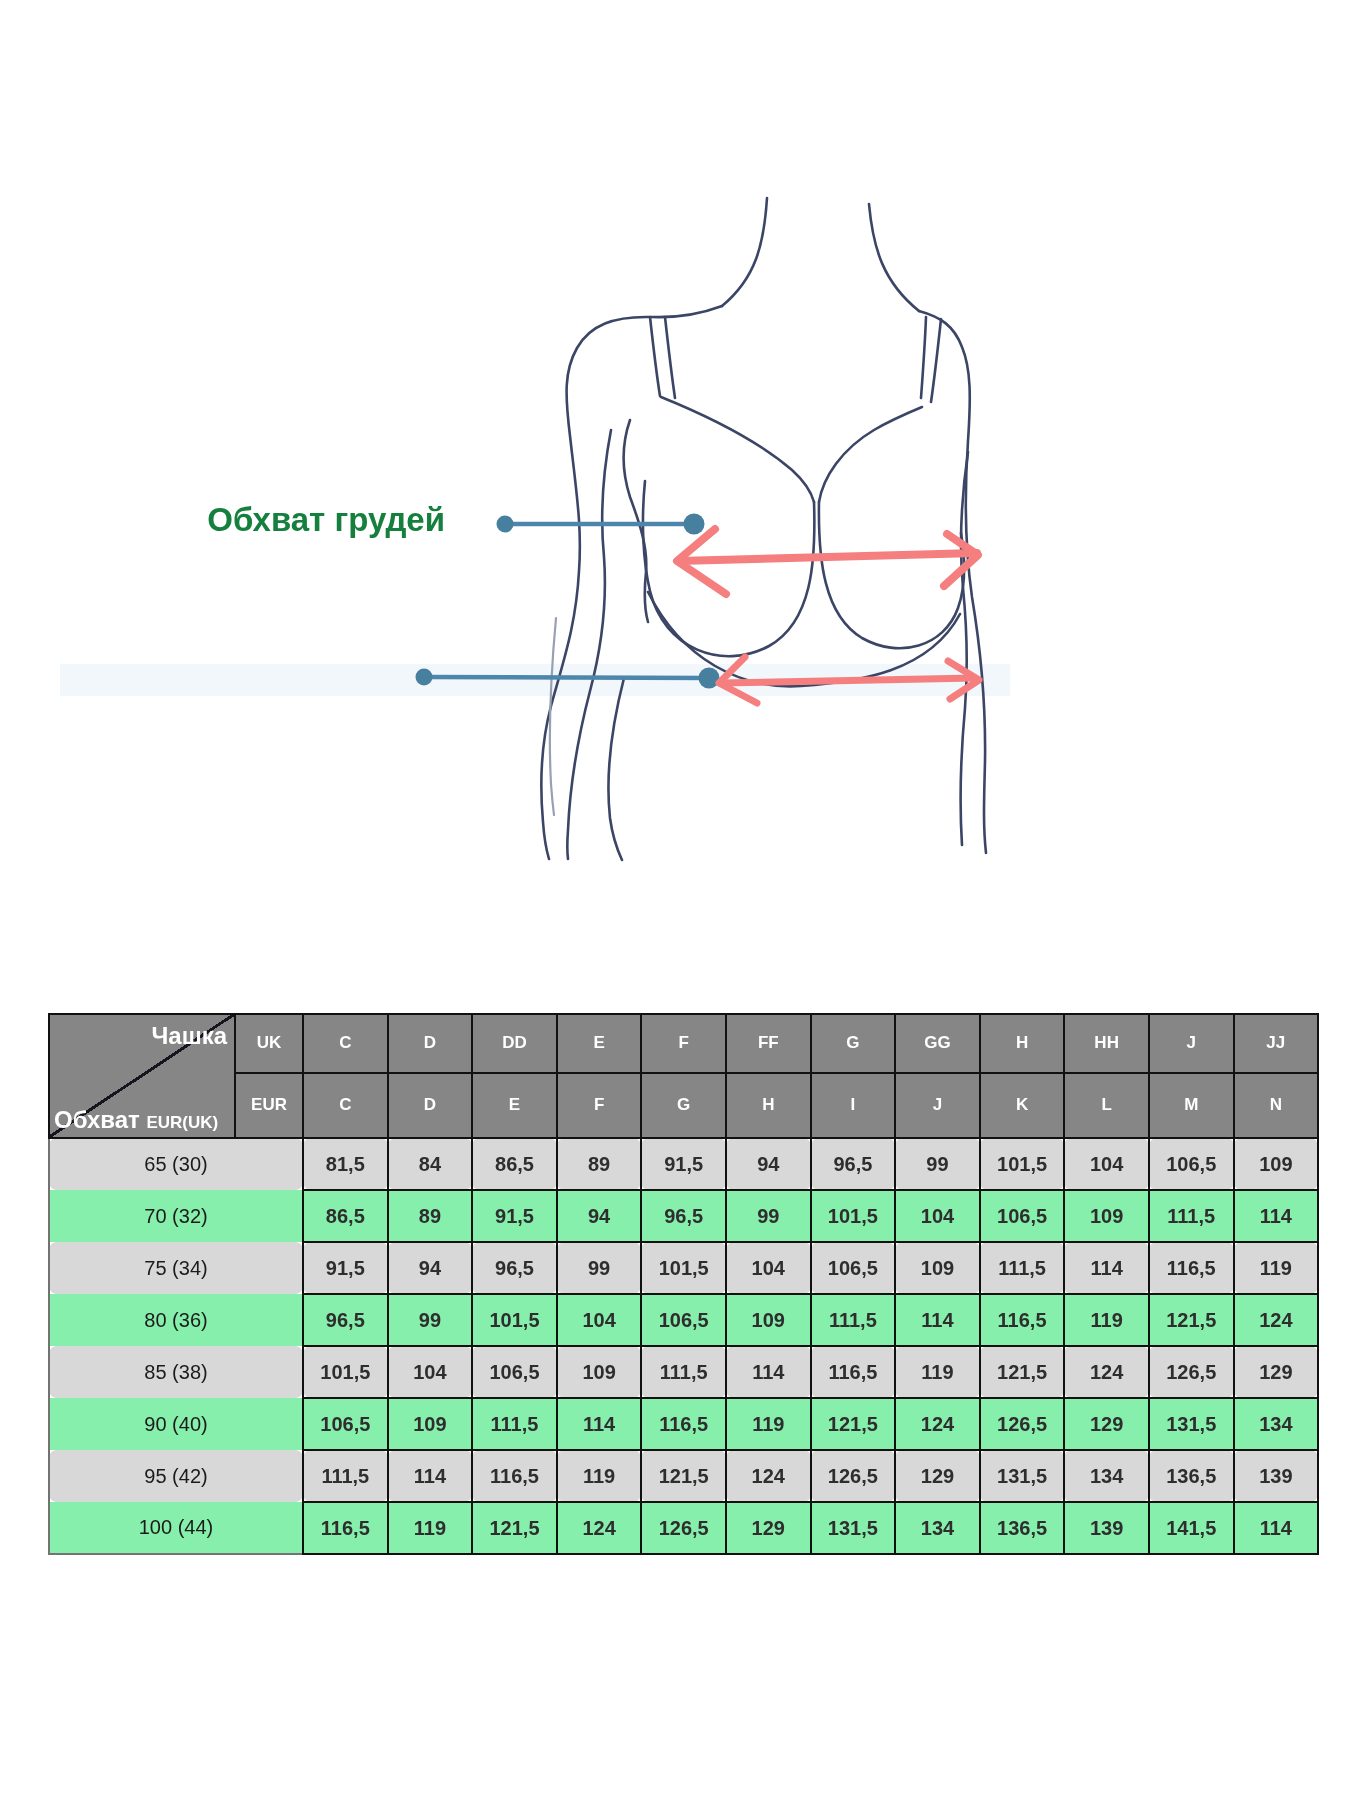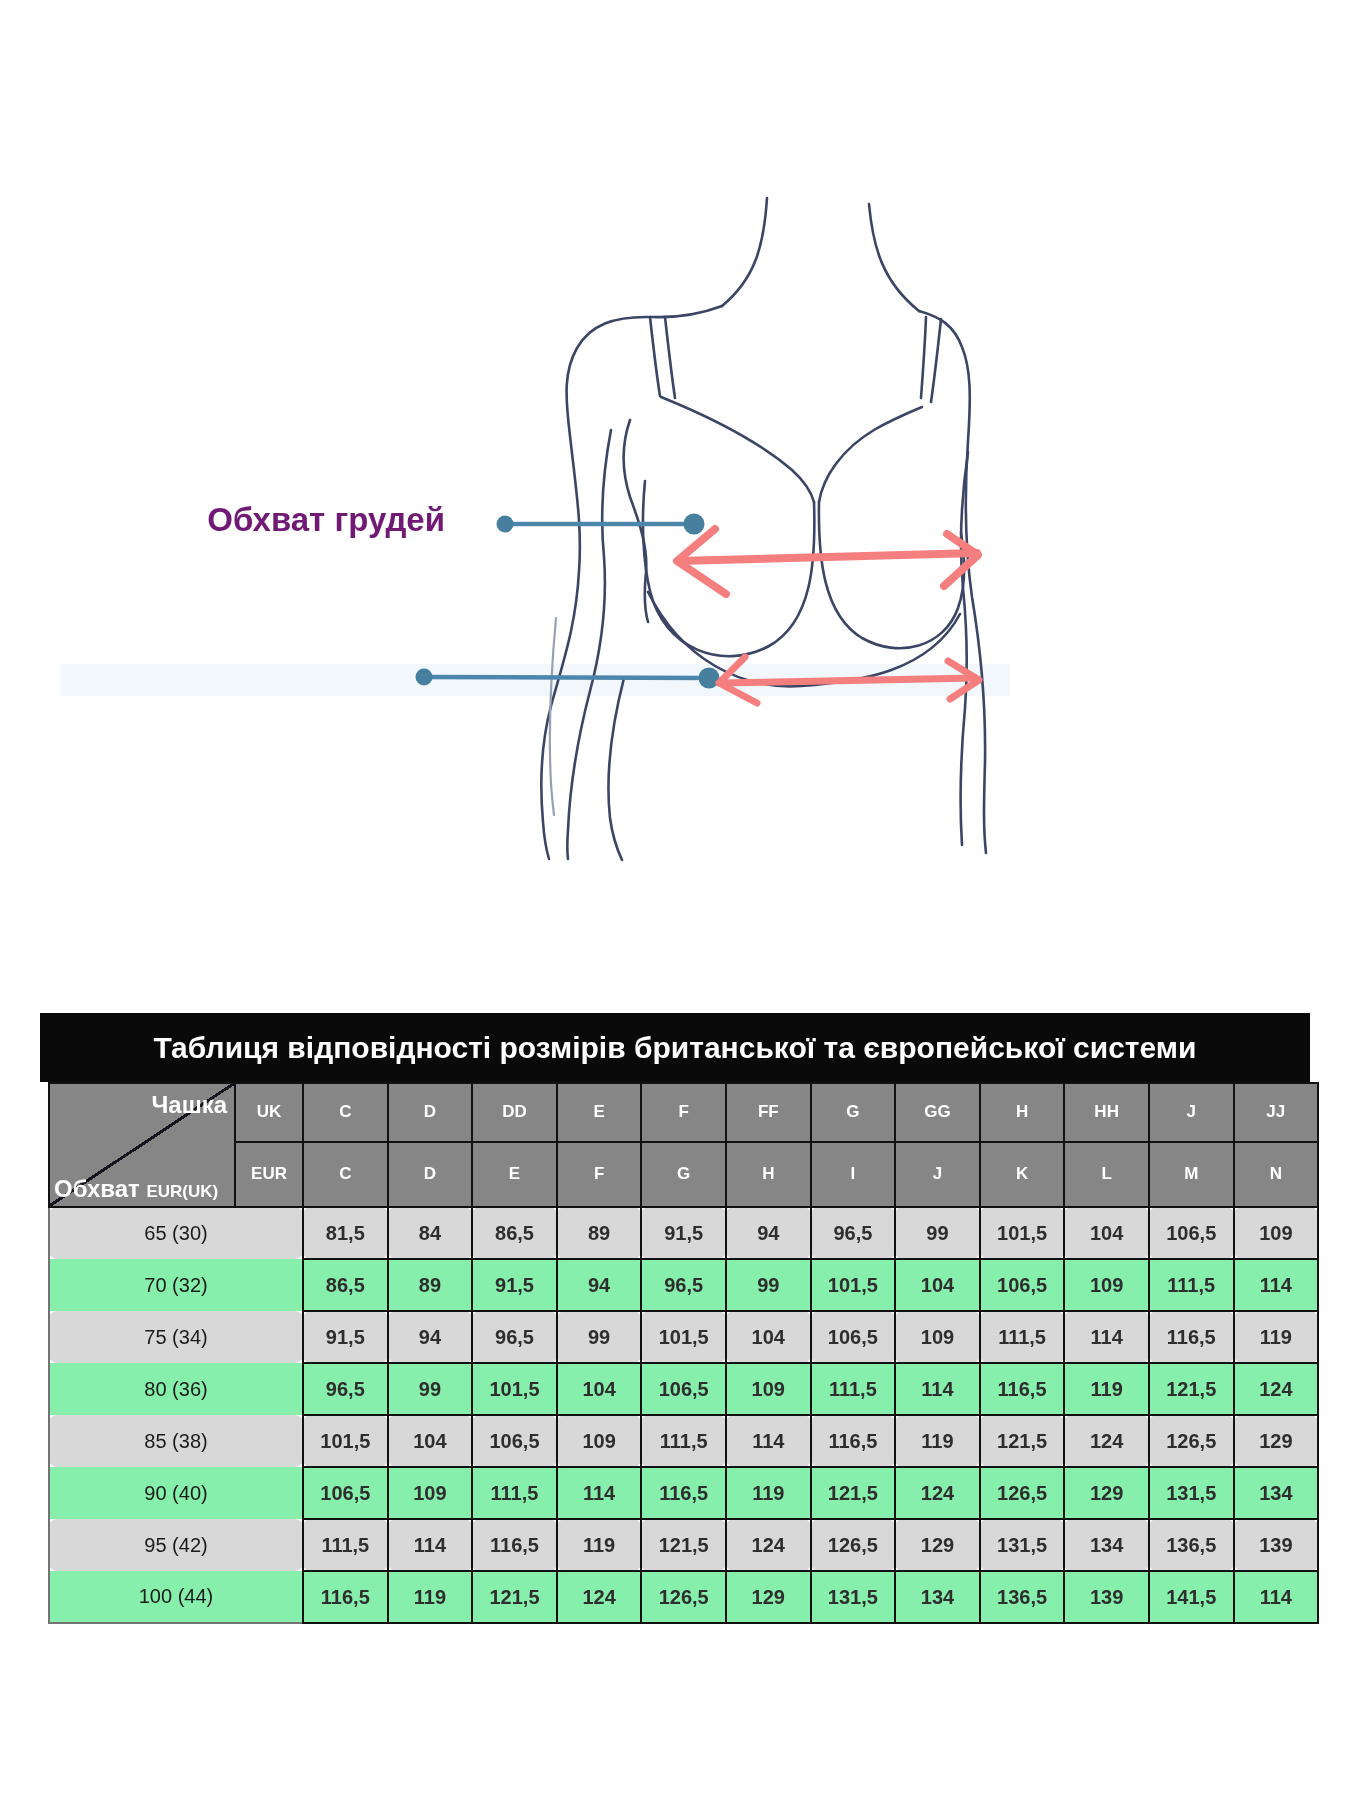--- a/index.html
+++ b/index.html
@@ -1,20 +1,20 @@
 <!DOCTYPE html>
 <html><head>
 <meta charset="utf-8">
 <style>
   html,body{margin:0;padding:0;background:#ffffff;}
   .page{position:relative;width:1350px;height:1800px;background:#fff;overflow:hidden;
         font-family:"Liberation Sans", sans-serif;}
   svg.diagram{position:absolute;left:0;top:0;}
 
-  .callout-label{position:absolute;color:#701a75;font-size:33px;font-weight:600;
+  .callout-label{position:absolute;color:#15803d;font-size:33px;font-weight:600;
                  text-align:right;white-space:nowrap;}
   .lbl-bust{left:100px;top:501px;width:345px;}
   .lbl-under{left:88px;top:654px;width:318px;}
 
   .size-table-wrap{position:absolute;left:40px;top:1013px;width:1270px;}
   .title-band{background:#0a0a0a;color:#ffffff;height:69px;display:flex;align-items:center;
               justify-content:center;font-size:30px;font-weight:600;}
   table.sizes{border-collapse:collapse;table-layout:fixed;width:1270px;border:2px solid #737373;margin-left:8px;}
   table.sizes td{text-align:center;vertical-align:middle;overflow:hidden;}
   tr.hrow1 td,tr.hrow2 td{background:#868686;color:#fff;font-weight:700;font-size:17px;
@@ -85,21 +85,20 @@
       <path d="M947,534 L978,555 L944,586"></path>
       <path d="M720,683 L975,678" stroke-width="7"></path>
       <path d="M745,657 L719,683 L757,703" stroke-width="7"></path>
       <path d="M948,661 L979,680 L950,699" stroke-width="7"></path>
     </g>
   </svg>
 
   <div class="callout-label lbl-bust">Обхват грудей</div>
 
   <div class="size-table-wrap">
-    <div class="title-band">Таблиця відповідності розмірів британської та європейської системи</div>
     <table class="sizes">
       <colgroup>
         <col style="width:186px">
           <col style="width:68px">
         <col style="width:84.6px">
           <col style="width:84.6px">
           <col style="width:84.6px">
         <col style="width:84.6px">
           <col style="width:84.6px">
           <col style="width:84.6px">

